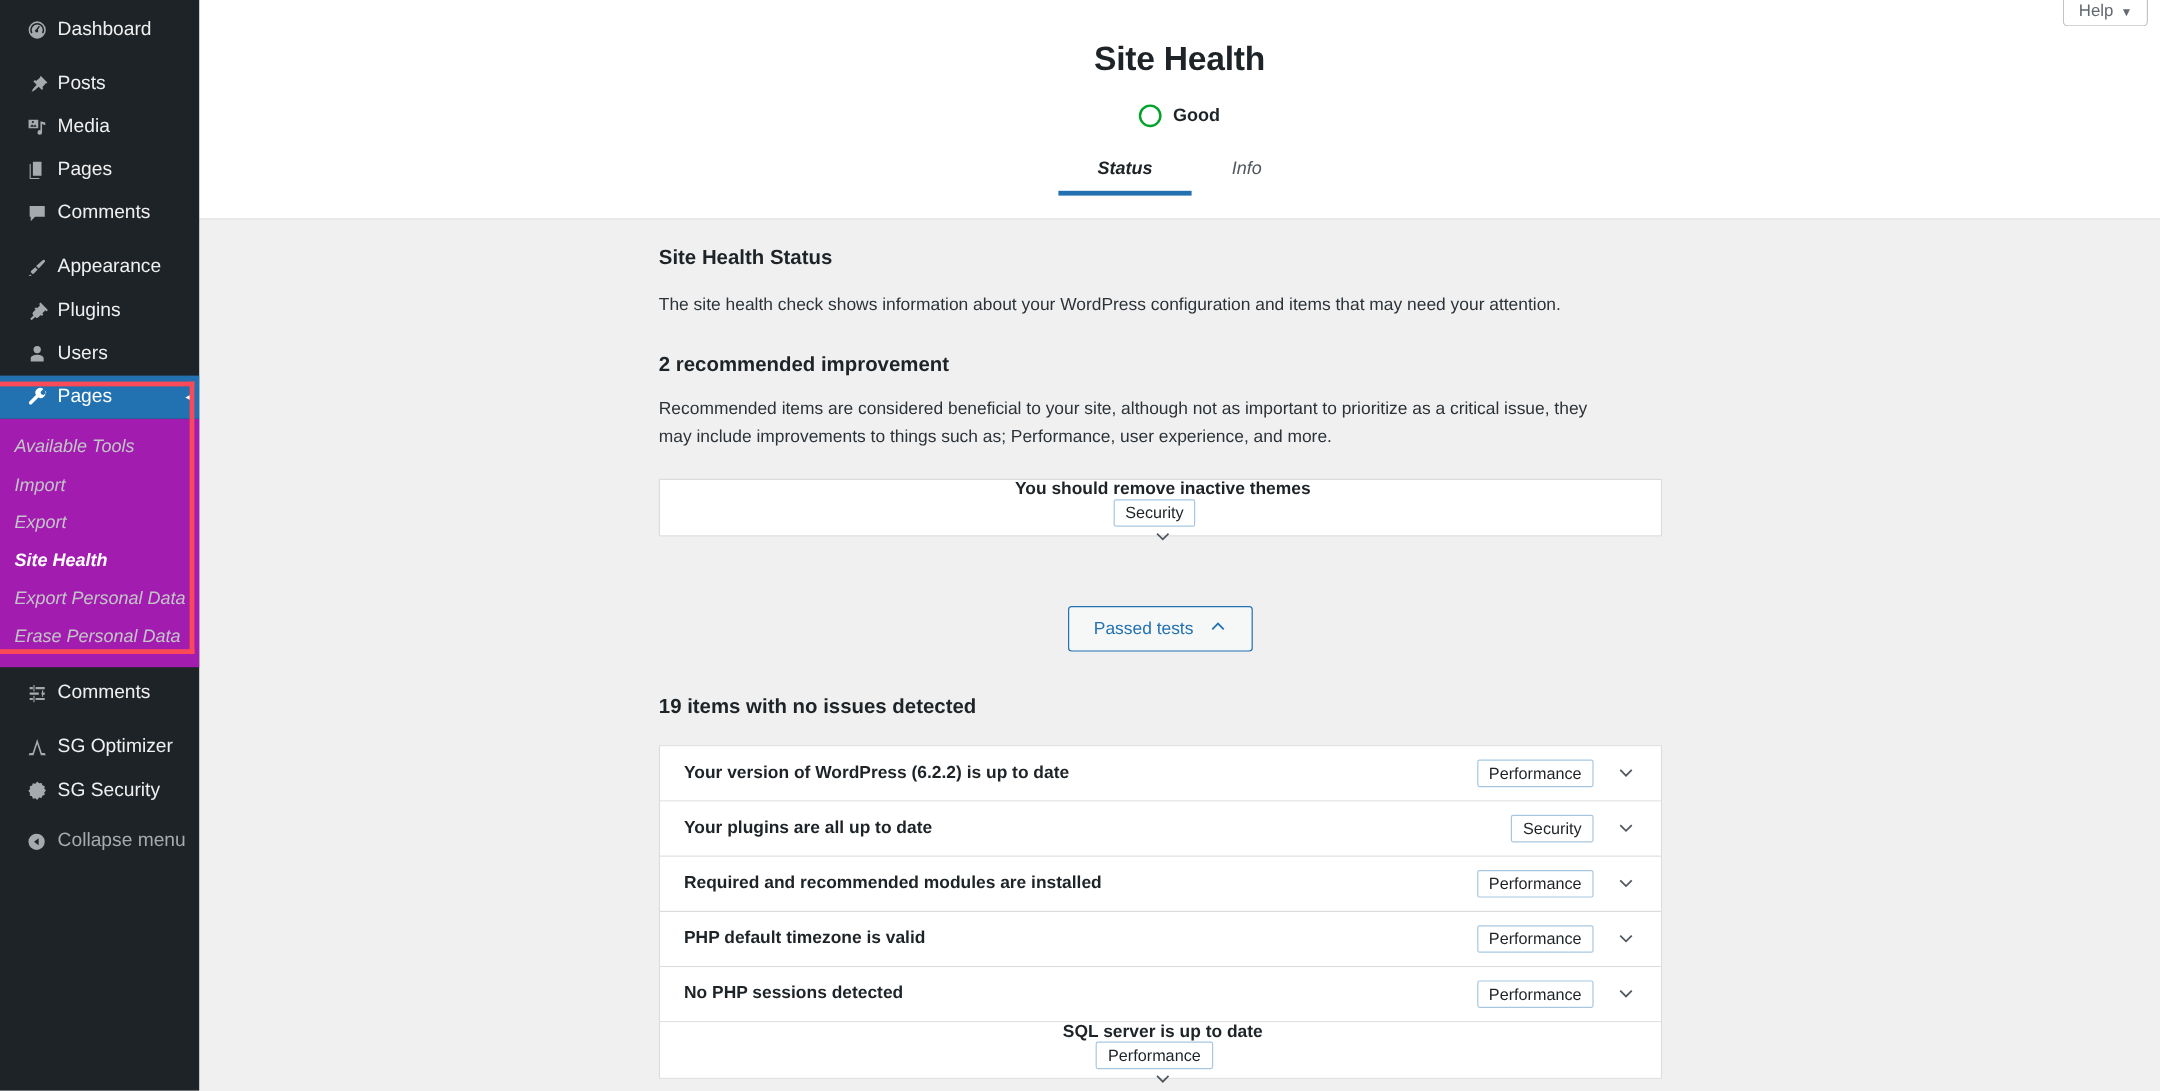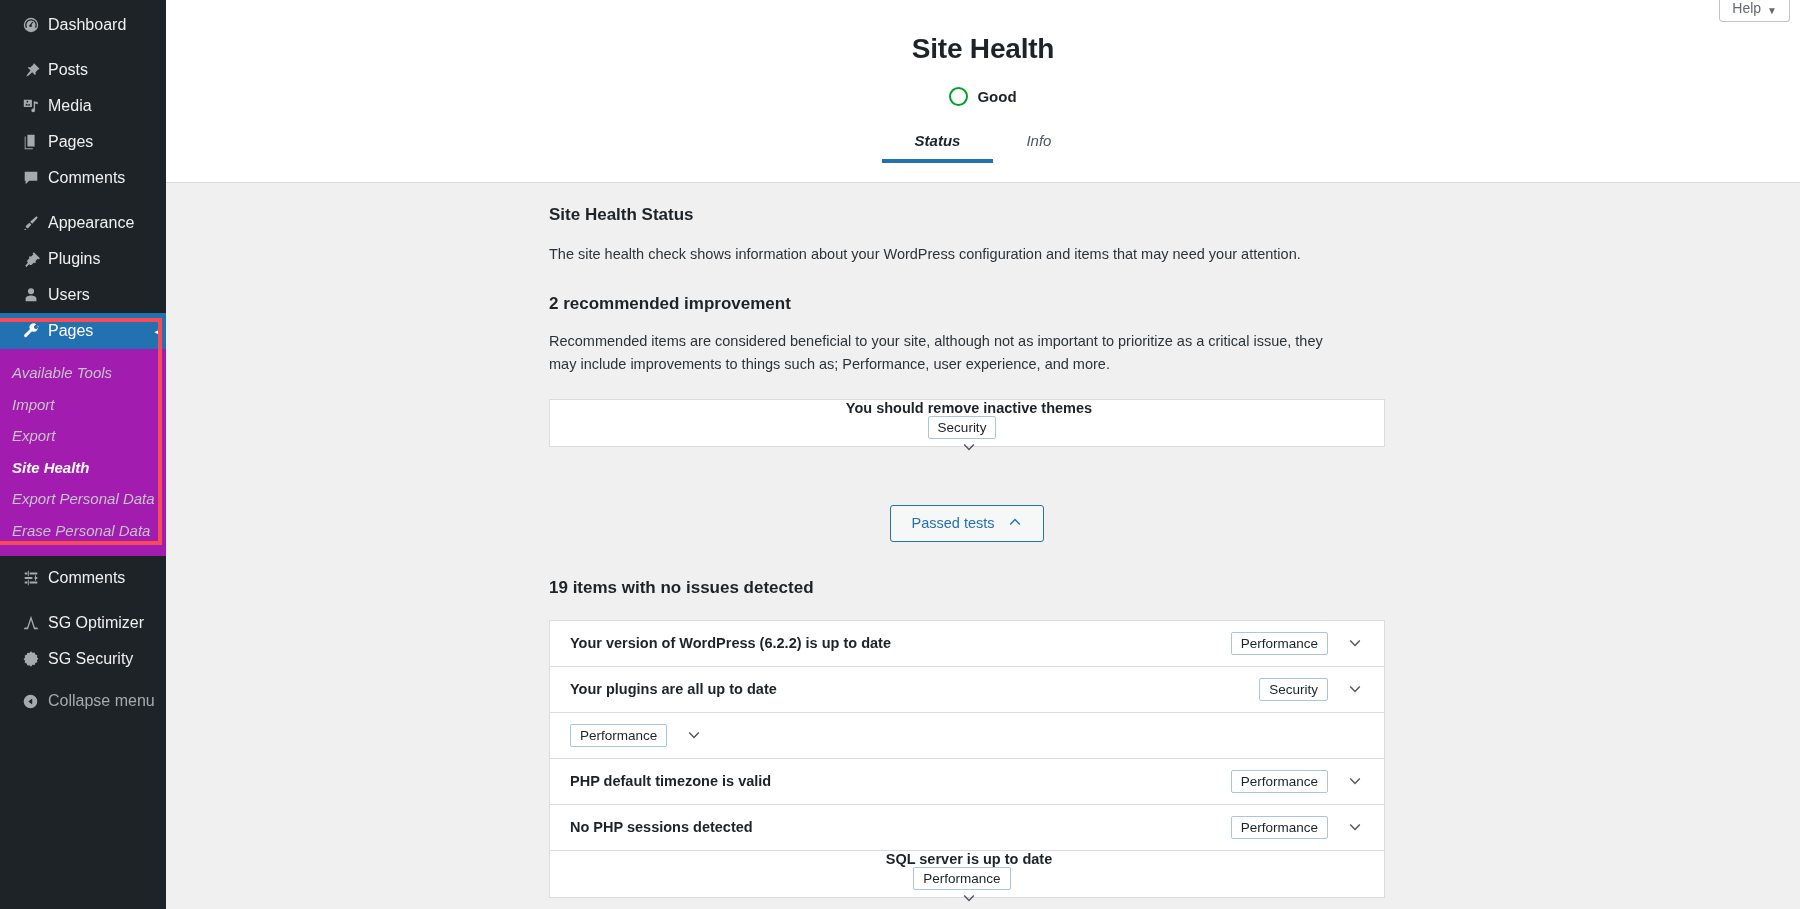--- a/index.html
+++ b/index.html
@@ -381,20 +381,21 @@
           <div class="issue-row">
             <span class="issue-title">Your plugins are all up to date</span>
             <span class="badge">Security</span>
             <span class="chev">
               <svg width="16" height="16" viewBox="0 0 20 20" fill="none" stroke="currentColor" stroke-width="1.8">
                   <path d="M4 7l6 6 6-6"></path>
                 </svg>
             </span>
           </div>
           <div class="issue-row">
+            <span class="issue-title">Required and recommended modules are installed</span>
             <span class="badge">Performance</span>
             <span class="chev">
               <svg width="16" height="16" viewBox="0 0 20 20" fill="none" stroke="currentColor" stroke-width="1.8">
                   <path d="M4 7l6 6 6-6"></path>
                 </svg>
             </span>
           </div>
           <div class="issue-row">
             <span class="issue-title">PHP default timezone is valid</span>
             <span class="badge">Performance</span>

